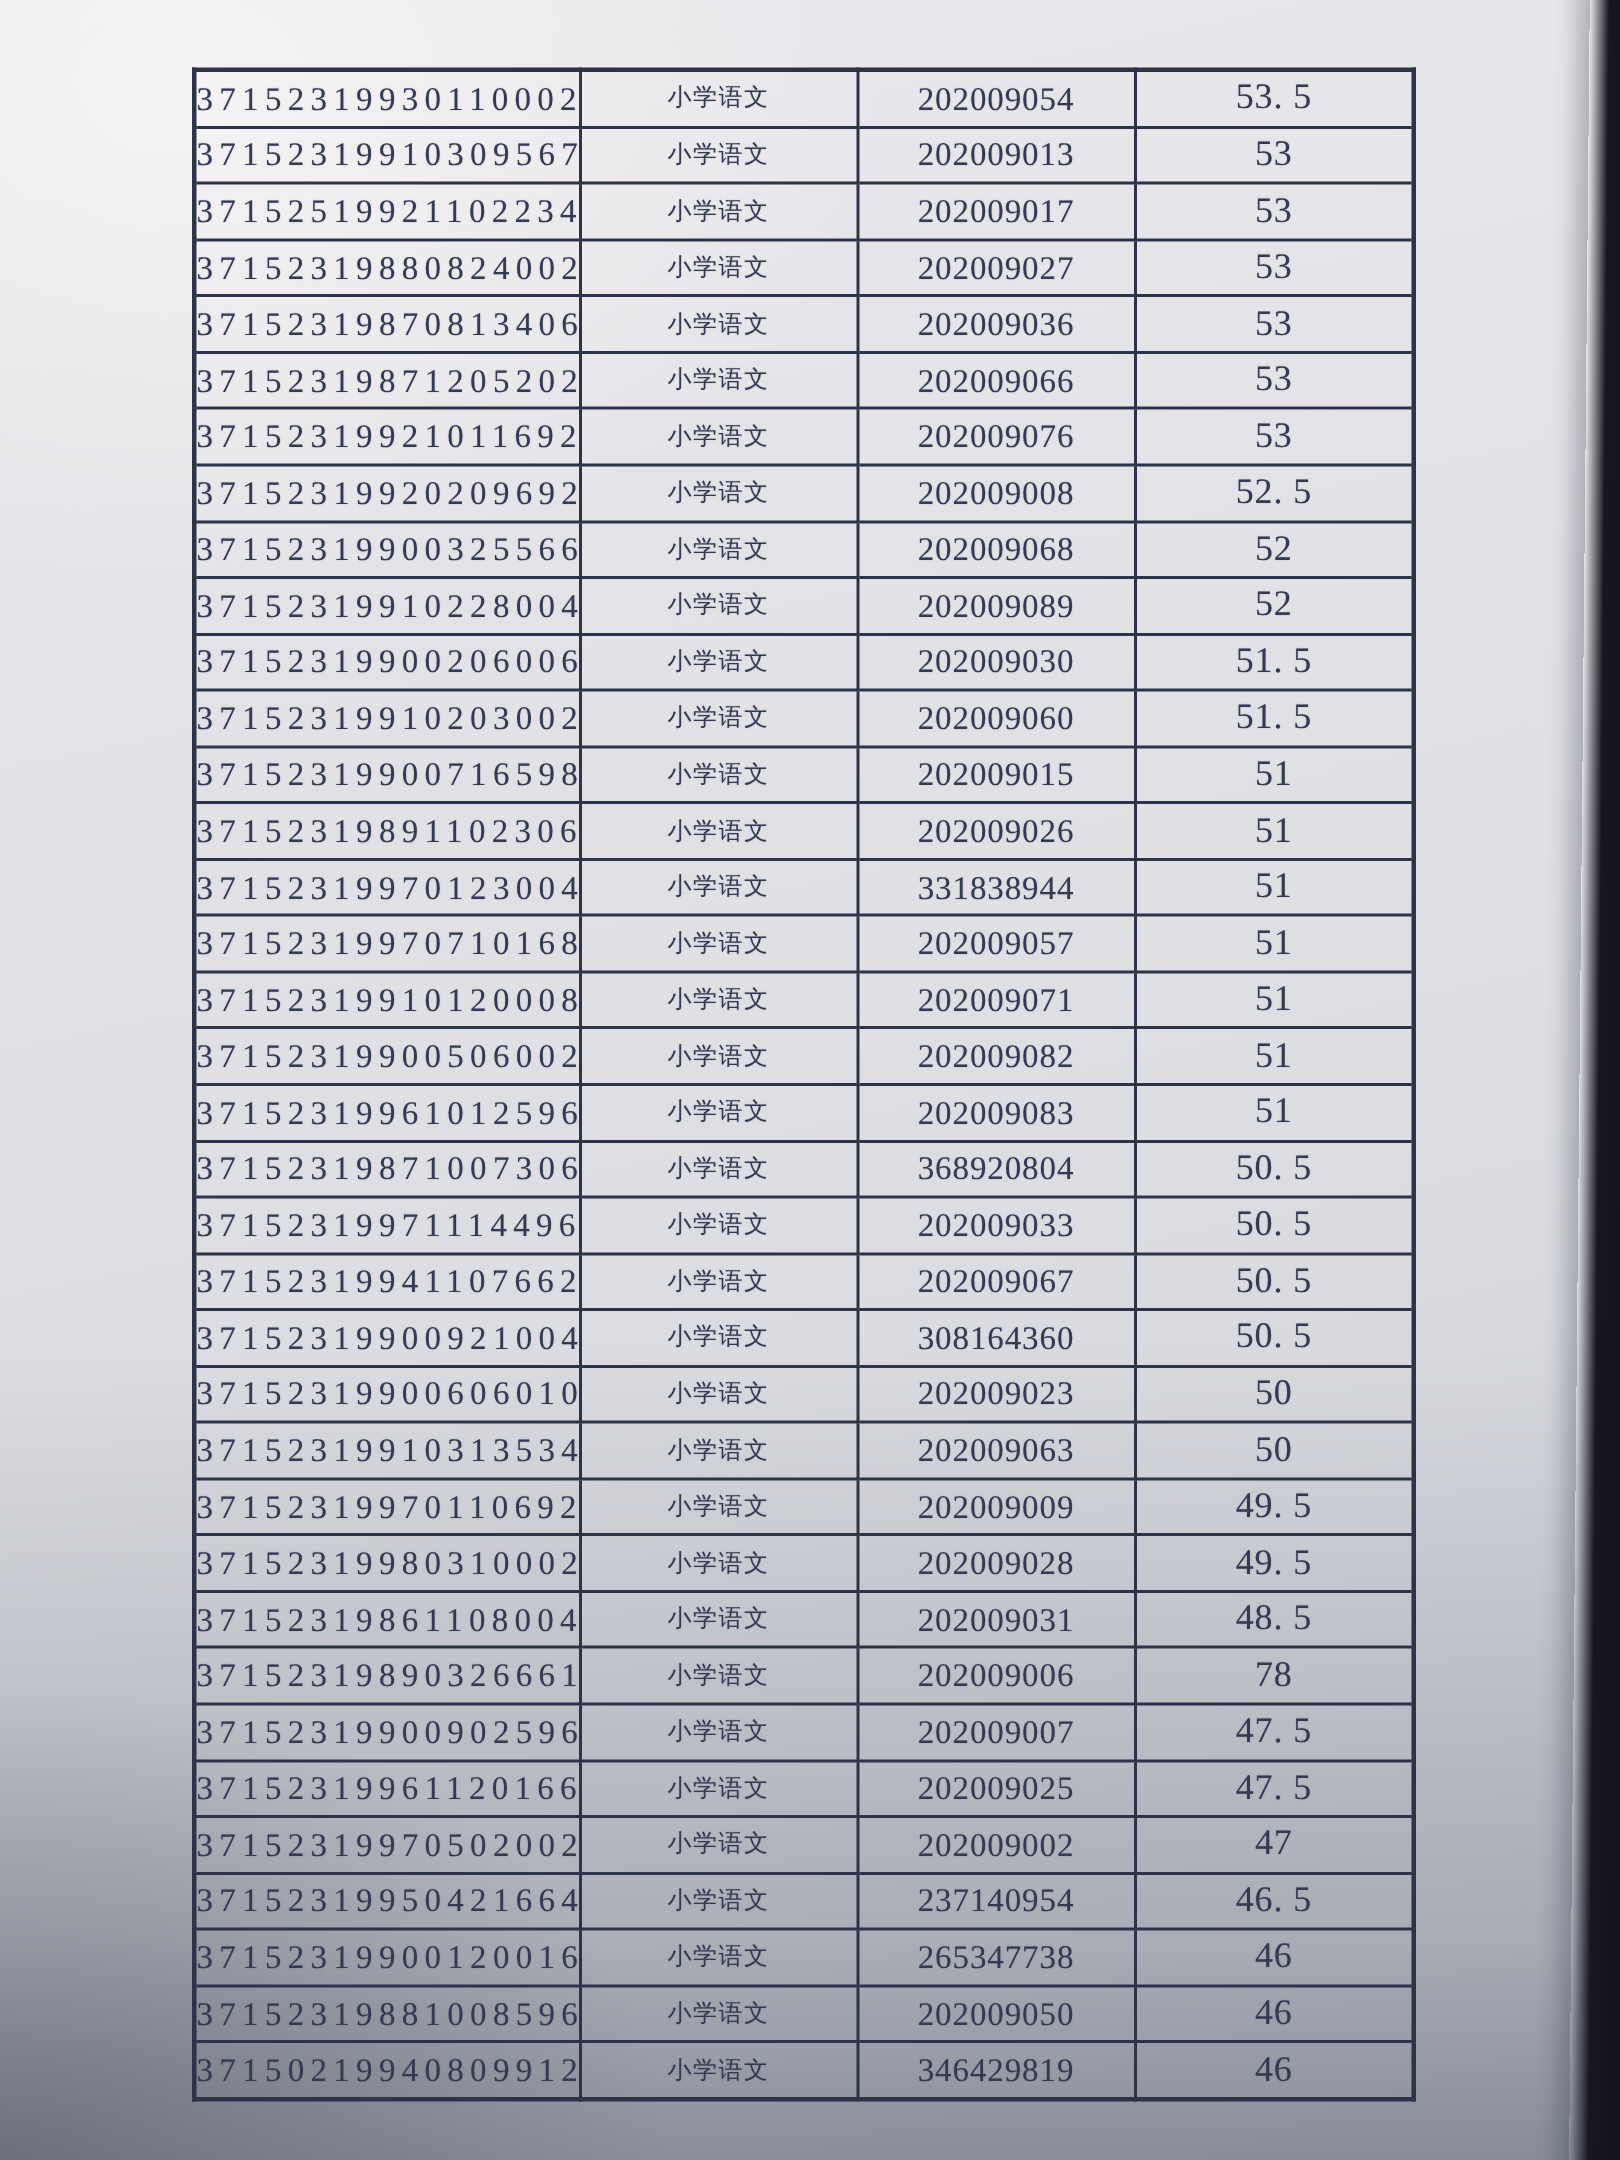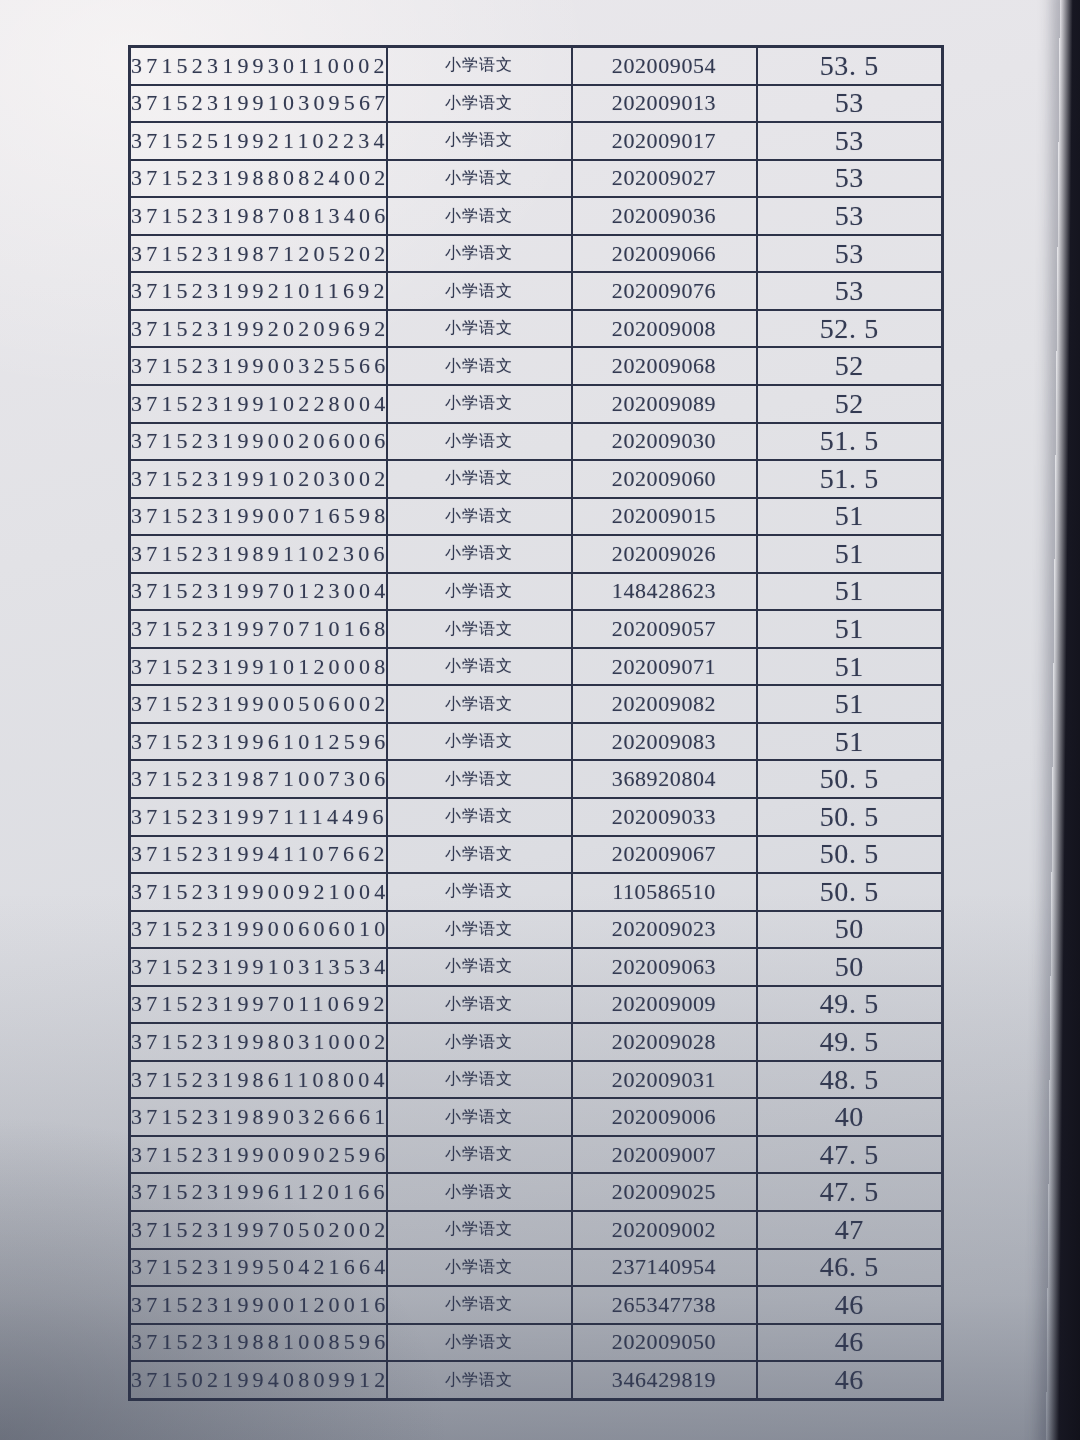--- a/index.html
+++ b/index.html
@@ -44,21 +44,21 @@
     text-align: center;
     vertical-align: middle;
     color: #333a52;
     text-shadow: 0 0 1px rgba(51,58,82,0.30);
     white-space: nowrap;
     overflow: hidden;
   }
   .doc-table td.c0 { font-size: 22px; letter-spacing: 4.2px; }
   .doc-table td.c1 { font-size: 16px; letter-spacing: 1px; }
   .doc-table td.c2 { font-size: 22px; letter-spacing: 0.6px; text-align: center; }
-  .doc-table td.c3 { font-size: 28px; letter-spacing: 0.6px; margin-left: 48px; }
+  .doc-table td.c3 { font-size: 24px; letter-spacing: 0.6px; margin-left: 48px; }
 </style>
 </head>
 <body>
 
 <div class="photo">
   <table class="doc-table">
     <colgroup>
       <col style="width:257px">
       <col style="width:185px">
       <col style="width:185px">
@@ -145,21 +145,21 @@
         </tr>
         <tr>
           <td class="c0">371523198911023063</td>
           <td class="c1">小学语文</td>
           <td class="c2">202009026</td>
           <td class="c3">51</td>
         </tr>
         <tr>
           <td class="c0">371523199701230042</td>
           <td class="c1">小学语文</td>
-          <td class="c2">148428623</td>
+          <td class="c2">331838944</td>
           <td class="c3">51</td>
         </tr>
         <tr>
           <td class="c0">371523199707101682</td>
           <td class="c1">小学语文</td>
           <td class="c2">202009057</td>
           <td class="c3">51</td>
         </tr>
         <tr>
           <td class="c0">371523199101200085</td>
@@ -193,21 +193,21 @@
         </tr>
         <tr>
           <td class="c0">371523199411076622</td>
           <td class="c1">小学语文</td>
           <td class="c2">202009067</td>
           <td class="c3">50. 5</td>
         </tr>
         <tr>
           <td class="c0">371523199009210045</td>
           <td class="c1">小学语文</td>
-          <td class="c2">110586510</td>
+          <td class="c2">308164360</td>
           <td class="c3">50. 5</td>
         </tr>
         <tr>
           <td class="c0">371523199006060109</td>
           <td class="c1">小学语文</td>
           <td class="c2">202009023</td>
           <td class="c3">50</td>
         </tr>
         <tr>
           <td class="c0">371523199103135344</td>
@@ -230,21 +230,21 @@
         <tr>
           <td class="c0">37152319861108004X</td>
           <td class="c1">小学语文</td>
           <td class="c2">202009031</td>
           <td class="c3">48. 5</td>
         </tr>
         <tr>
           <td class="c0">371523198903266612</td>
           <td class="c1">小学语文</td>
           <td class="c2">202009006</td>
-          <td class="c3">40</td>
+          <td class="c3">78</td>
         </tr>
         <tr>
           <td class="c0">371523199009025966</td>
           <td class="c1">小学语文</td>
           <td class="c2">202009007</td>
           <td class="c3">47. 5</td>
         </tr>
         <tr>
           <td class="c0">371523199611201665</td>
           <td class="c1">小学语文</td>

